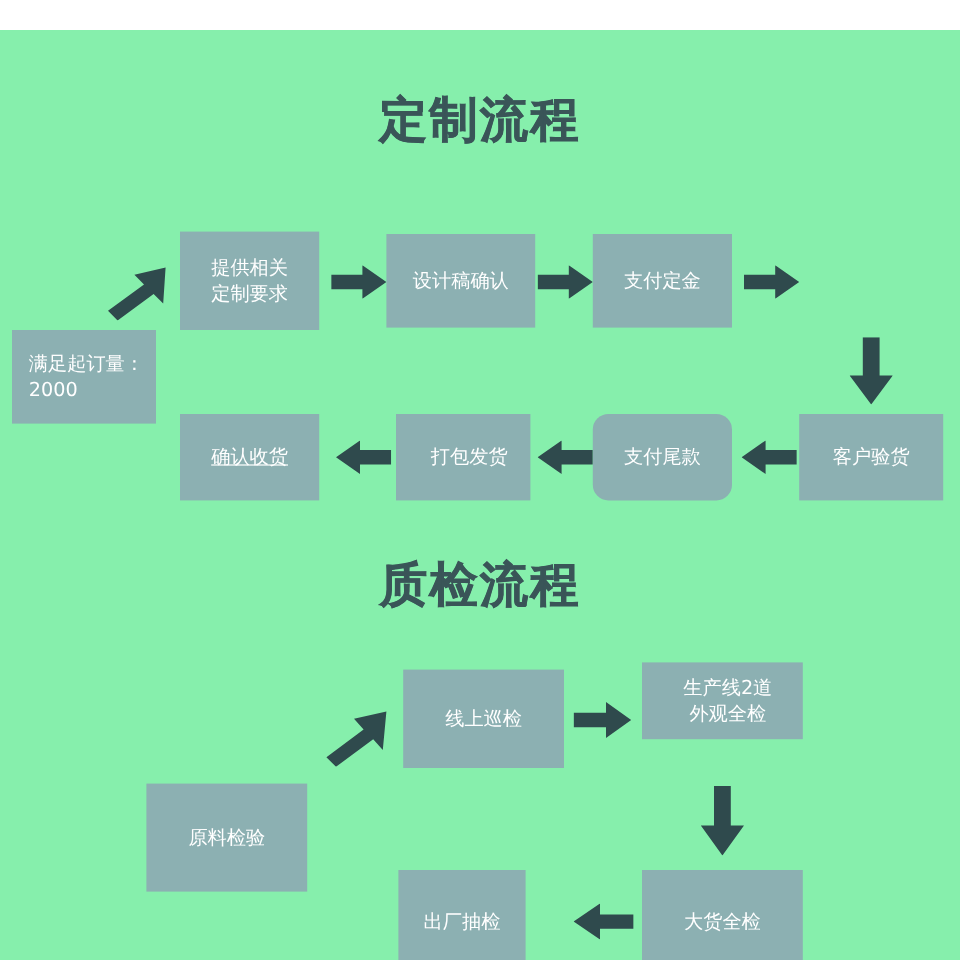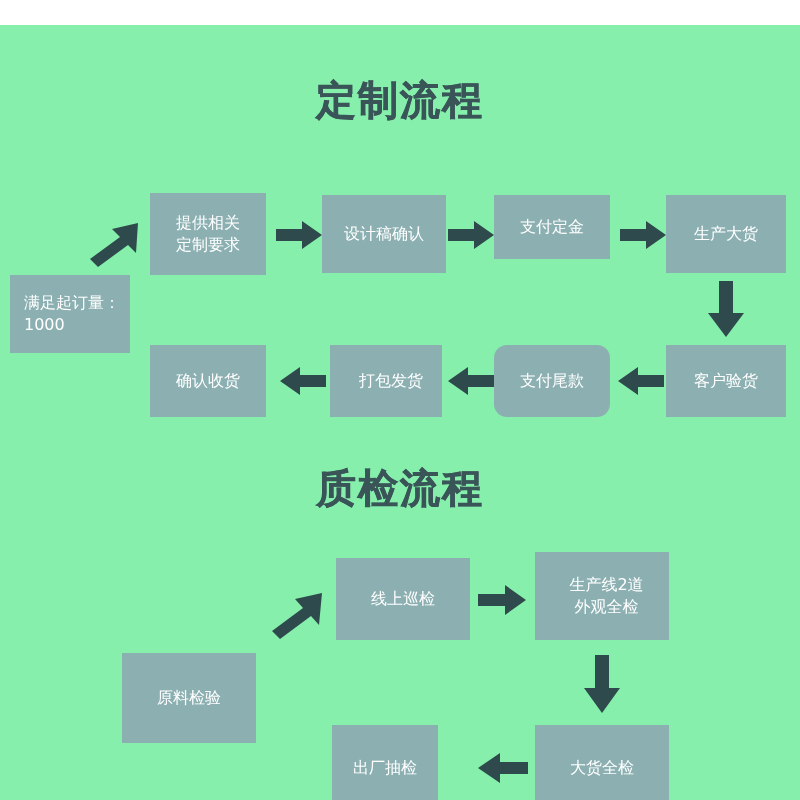--- a/index.html
+++ b/index.html
@@ -70,38 +70,37 @@
   .arrow svg path, .arrow svg polygon { fill: #2f4a4d; }
 </style>
 </head>
 <body>
 
 <div id="stage">
 
   <div id="title-custom" class="section-title">定制流程</div>
 
   <div class="box left-align" style="left:10px; top:250px; width:120px; height:78px;">满足起订量：
-1000</div>
+2000</div>
 
   <div class="box" style="left:150px; top:168px; width:116px; height:82px;">提供相关
 定制要求</div>
 
   <div class="box" style="left:322px; top:170px; width:124px; height:78px;">设计稿确认</div>
 
-  <div class="box" style="left:494px; top:170px; width:116px; height:64px;text-align:right;">支付定金</div>
+  <div class="box" style="left:494px; top:170px; width:116px; height:78px;text-align:right;">支付定金</div>
 
-  <div class="box" style="left:666px; top:170px; width:120px; height:78px;">生产大货</div>
 
   <div class="box" style="left:666px; top:320px; width:120px; height:72px;">客户验货</div>
 
   <div class="box" style="left:494px; top:320px; width:116px; height:72px;border-radius:13px;">支付尾款</div>
 
   <div class="box" style="left:330px; top:320px; width:112px; height:72px;padding-left:16px;">打包发货</div>
 
-  <div class="box" style="left:150px; top:320px; width:116px; height:72px;">确认收货</div>
+  <div class="box" style="left:150px; top:320px; width:116px; height:72px;text-decoration:underline;">确认收货</div>
 
   <div class="arrow" style="left:86px; top:196px; width:54px; height:46px;">
     <svg viewBox="0 0 54 46" preserveAspectRatio="none">
       <polygon points="52,2 26,8 34,16 4,38 12,46 42,24 50,32"></polygon>
     </svg>
   </div>
 
   <div class="arrow" style="left:276px; top:196px; width:46px; height:28px;">
     <svg viewBox="0 0 46 28" preserveAspectRatio="none">
       <polygon points="0,8 26,8 26,0 46,14 26,28 26,20 0,20"></polygon>
@@ -143,21 +142,21 @@
       <polygon points="46,8 20,8 20,0 0,14 20,28 20,20 46,20"></polygon>
     </svg>
   </div>
 
   <div id="title-qc" class="section-title">质检流程</div>
 
   <div class="box" style="left:122px; top:628px; width:134px; height:90px;">原料检验</div>
 
   <div class="box" style="left:336px; top:533px; width:134px; height:82px;">线上巡检</div>
 
-  <div class="box" style="left:535px; top:527px; width:134px; height:88px;padding-left:15px;">生产线2道
+  <div class="box" style="left:535px; top:527px; width:134px; height:64px;padding-left:15px;">生产线2道
 外观全检</div>
 
   <div class="box" style="left:535px; top:700px; width:134px; height:86px;">大货全检</div>
 
   <div class="box" style="left:332px; top:700px; width:106px; height:86px;">出厂抽检</div>
 
   <div class="arrow" style="left:268px; top:566px; width:56px; height:48px;">
     <svg viewBox="0 0 56 48" preserveAspectRatio="none">
       <polygon points="54,2 27,8 35,17 4,40 12,48 43,25 51,34"></polygon>
     </svg>

